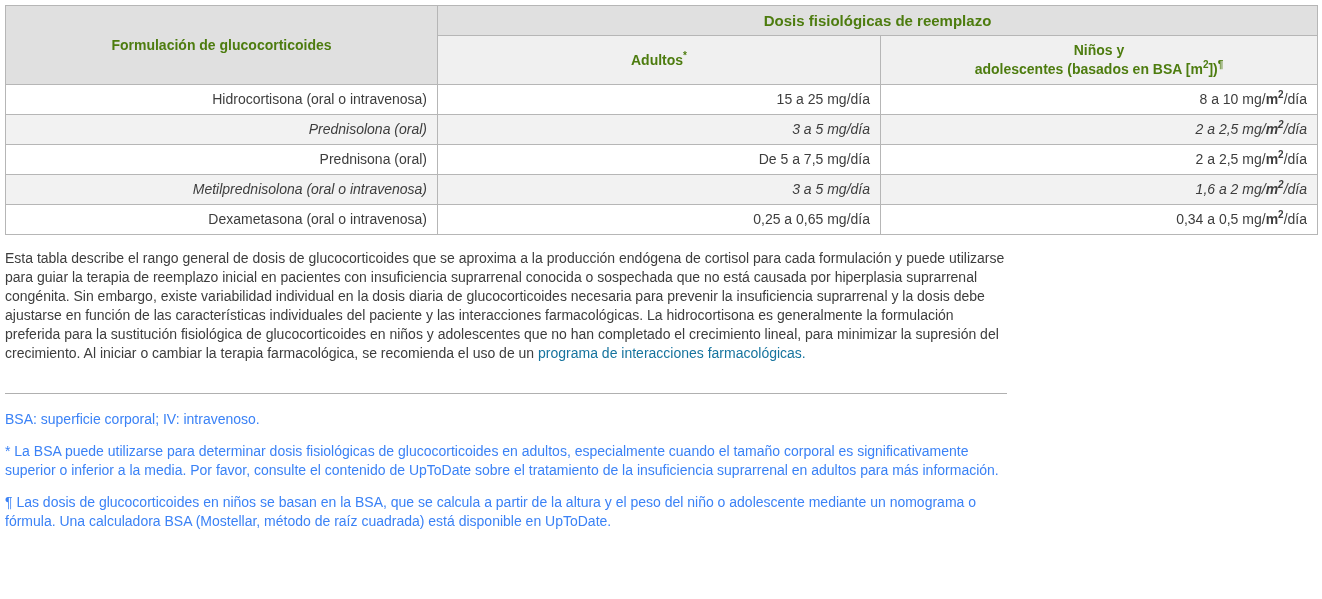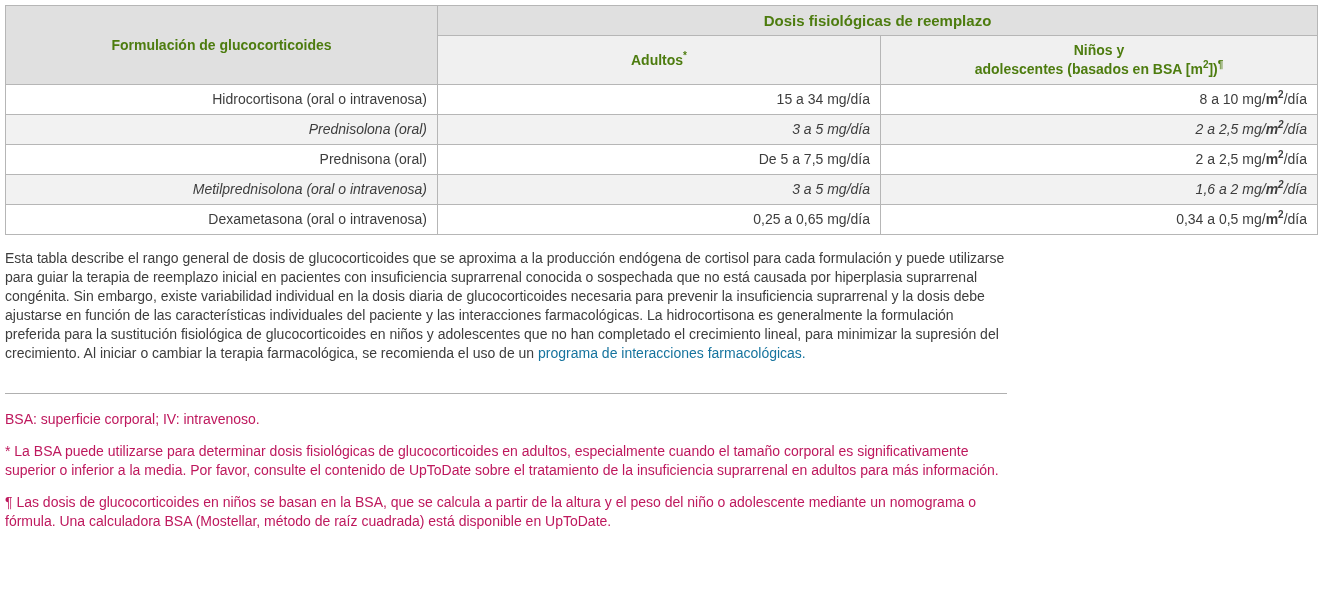--- a/index.html
+++ b/index.html
@@ -76,21 +76,21 @@
     border: none;
     border-top: 1px solid #b0b0b0;
     width: 1002px;
     margin: 30px 0 16px 0;
   }
   .footnote {
     width: 1002px;
     font-size: 14px;
     line-height: 19px;
     margin: 0 0 13px 0;
-    color: #be185d;
+    color: #3b82f6;
   }
 </style>
 </head>
 <body>
 
 <div class="page">
 
   <table class="dose-table">
     <colgroup>
       <col style="width:432px">
@@ -103,21 +103,21 @@
         <th colspan="2" class="group-header">Dosis fisiológicas de reemplazo</th>
       </tr>
       <tr>
         <th class="sub-header"><span>Adultos</span><sup>*</sup></th>
         <th class="sub-header"><span>Niños y</span><br><span>adolescentes (basados en BSA [m</span><sup>2</sup><span>])</span><sup>¶</sup></th>
       </tr>
     </thead>
     <tbody>
       <tr>
         <td>Hidrocortisona (oral o intravenosa)</td>
-        <td>15 a 34 mg/día</td>
+        <td>15 a 25 mg/día</td>
         <td><span>8 a 10 mg/</span><span class="bold">m</span><sup class="bold">2</sup><span>/día</span></td>
       </tr>
       <tr class="alt">
         <td>Prednisolona (oral)</td>
         <td>3 a 5 mg/día</td>
         <td><span>2 a 2,5 mg/</span><span class="bold">m</span><sup class="bold">2</sup><span>/día</span></td>
       </tr>
       <tr>
         <td>Prednisona (oral)</td>
         <td>De 5 a 7,5 mg/día</td>

